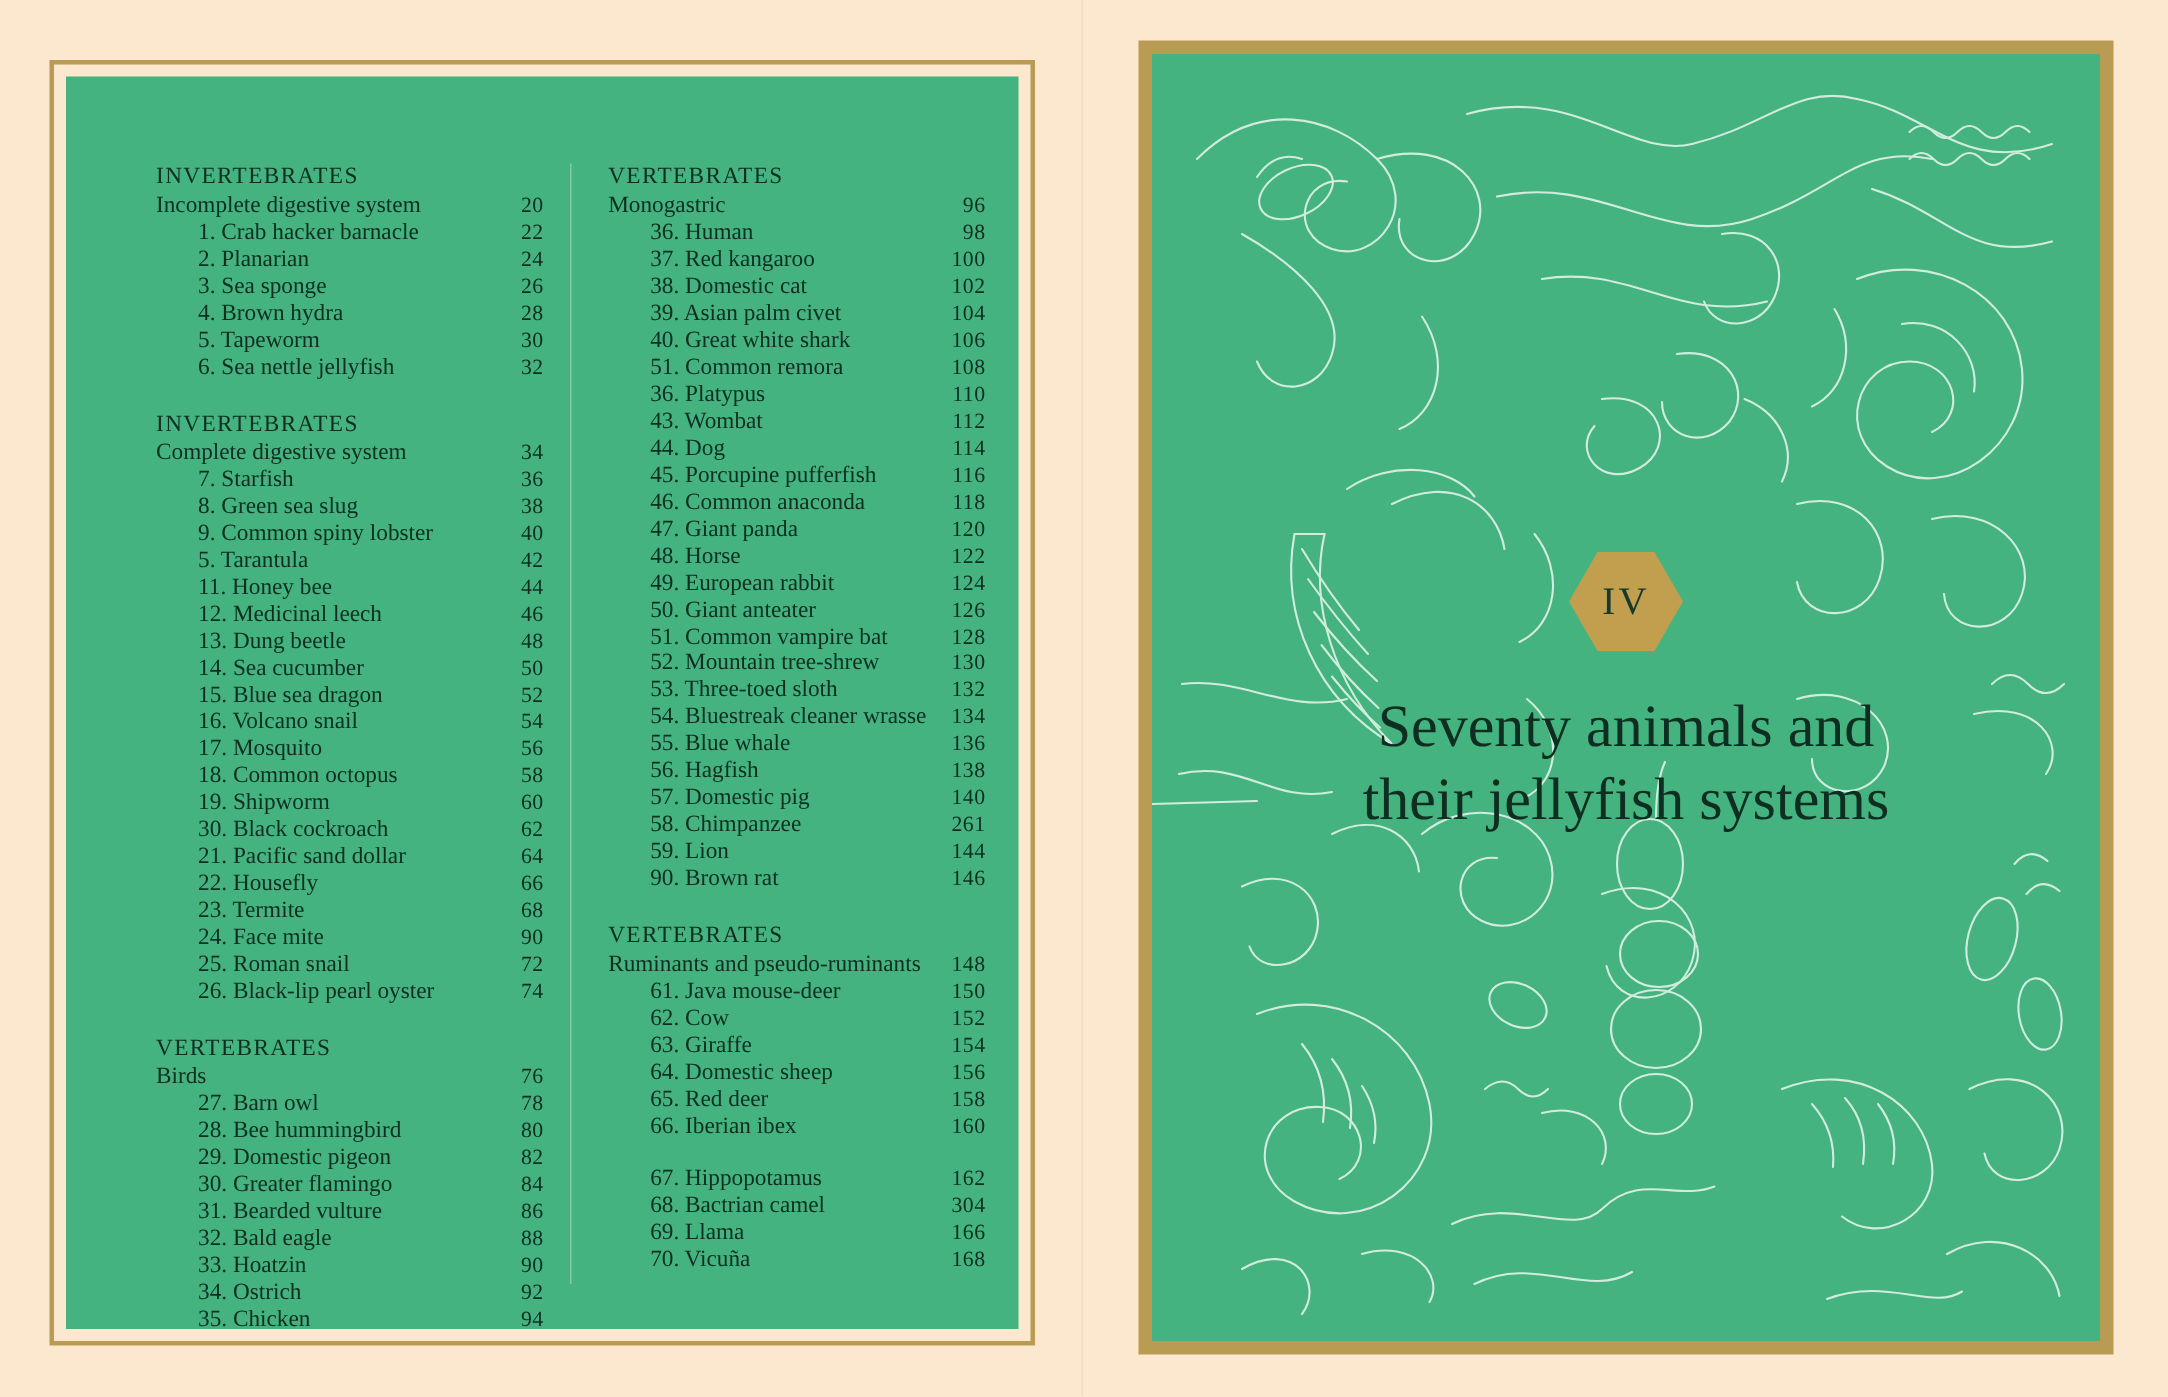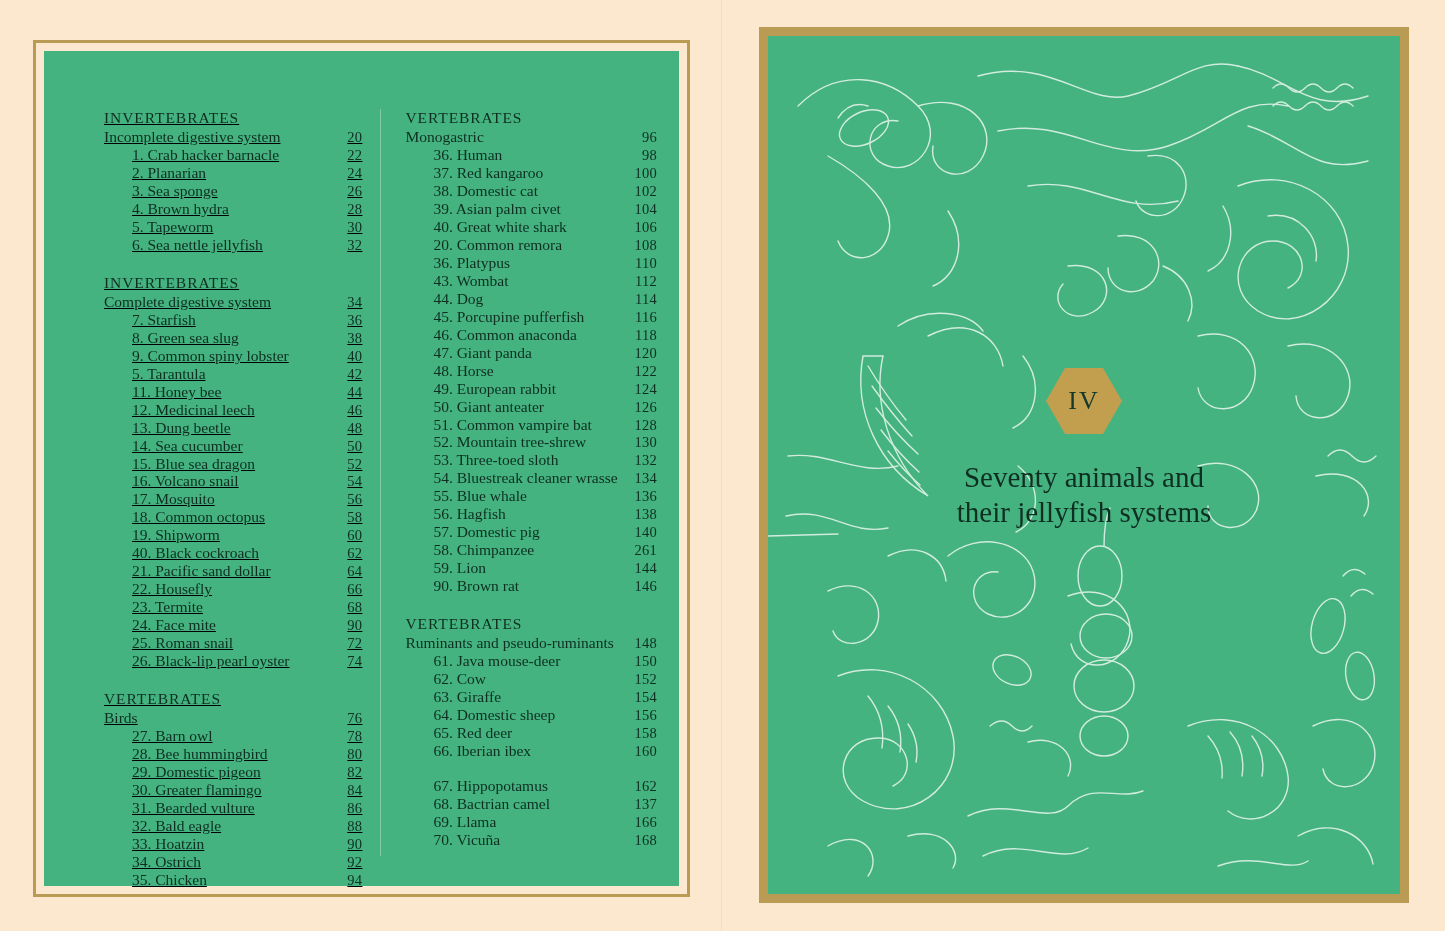--- a/index.html
+++ b/index.html
@@ -45,21 +45,21 @@
     position: absolute;
     left: 60px; top: 58px;
     right: 22px; bottom: 30px;
     display: flex;
     flex-direction: row;
   }
   .toc-col {
     width: 282px;
     box-sizing: border-box;
   }
-  .toc-col.col-left { padding-right: 18px; text-decoration: underline; }
+  .toc-col.col-left { padding-right: 18px; }
   .toc-col.col-right {
     padding-left: 24px;
     border-left: 1px solid #7ECBA5;
   }
   .toc-section { margin-bottom: 2px; }
   .section-title {
     font-size: 15.5px;
     letter-spacing: 0.06em;
     color: #0E2E22;
     margin-top: 20px;
@@ -133,21 +133,21 @@
     position: absolute;
     left: 0; top: 50%;
     width: 100%;
     transform: translateY(-50%);
     text-align: center;
     font-size: 26px;
     letter-spacing: 0.08em;
     color: #15392A;
   }
   .part-title {
-    font-size: 29px;
+    font-size: 40px;
     line-height: 1.22;
     color: #0E2E22;
     padding: 0 70px;
   }
   .gutter {
     position: absolute;
     left: 721px; top: 0;
     width: 2px; height: 931px;
     background: #F2DCC3;
   }
@@ -248,21 +248,21 @@
                 </div>
               <div class="entry-row">
                   <span class="label">18. Common octopus</span>
                   <span class="page-num">58</span>
                 </div>
               <div class="entry-row">
                   <span class="label">19. Shipworm</span>
                   <span class="page-num">60</span>
                 </div>
               <div class="entry-row">
-                  <span class="label">40. Black cockroach</span>
+                  <span class="label">30. Black cockroach</span>
                   <span class="page-num">62</span>
                 </div>
               <div class="entry-row">
                   <span class="label">21. Pacific sand dollar</span>
                   <span class="page-num">64</span>
                 </div>
               <div class="entry-row">
                   <span class="label">22. Housefly</span>
                   <span class="page-num">66</span>
                 </div>
@@ -352,21 +352,21 @@
                 </div>
               <div class="entry-row">
                   <span class="label">39. Asian palm civet</span>
                   <span class="page-num">104</span>
                 </div>
               <div class="entry-row">
                   <span class="label">40. Great white shark</span>
                   <span class="page-num">106</span>
                 </div>
               <div class="entry-row">
-                  <span class="label">20. Common remora</span>
+                  <span class="label">51. Common remora</span>
                   <span class="page-num">108</span>
                 </div>
               <div class="entry-row">
                   <span class="label">36. Platypus</span>
                   <span class="page-num">110</span>
                 </div>
               <div class="entry-row">
                   <span class="label">43. Wombat</span>
                   <span class="page-num">112</span>
                 </div>
@@ -470,21 +470,21 @@
                   <span class="label">66. Iberian ibex</span>
                   <span class="page-num">160</span>
                 </div>
               <div class="gap-row"></div>
               <div class="entry-row">
                   <span class="label">67. Hippopotamus</span>
                   <span class="page-num">162</span>
                 </div>
               <div class="entry-row">
                   <span class="label">68. Bactrian camel</span>
-                  <span class="page-num">137</span>
+                  <span class="page-num">304</span>
                 </div>
               <div class="entry-row">
                   <span class="label">69. Llama</span>
                   <span class="page-num">166</span>
                 </div>
               <div class="entry-row">
                   <span class="label">70. Vicuña</span>
                   <span class="page-num">168</span>
                 </div>
             </div>

